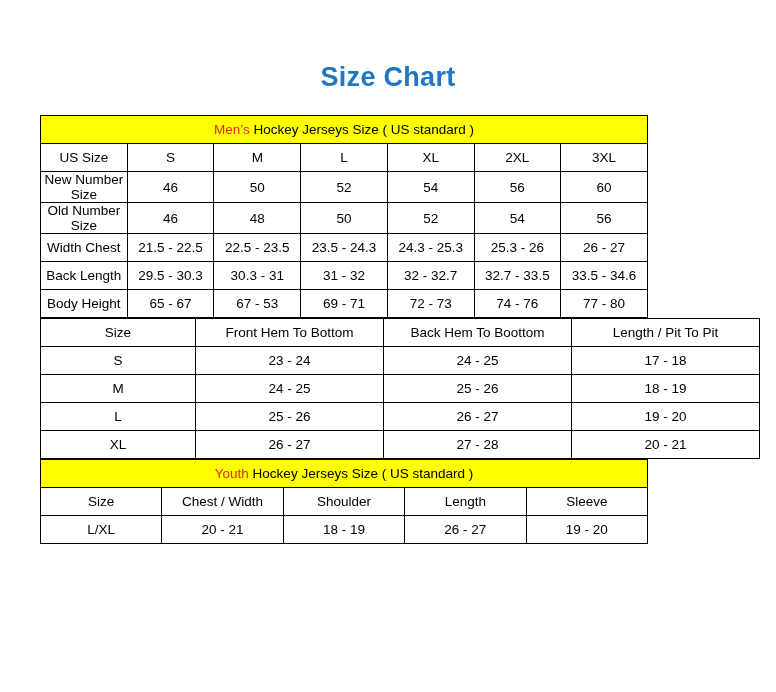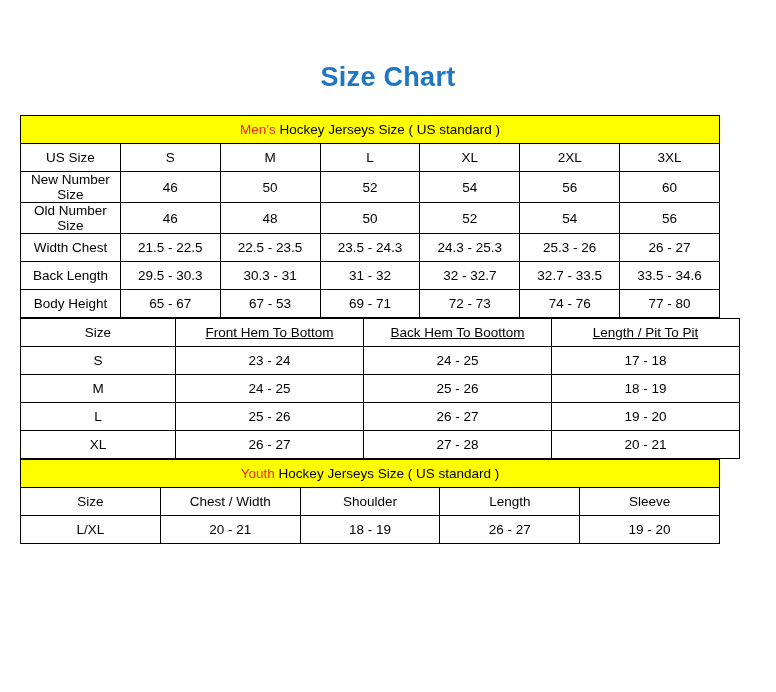--- a/index.html
+++ b/index.html
@@ -12,33 +12,33 @@
     background: #ffffff;
     font-family: "Liberation Sans", sans-serif;
     color: #000000;
     overflow: hidden;
   }
   .page {
     width: 776px;
     height: 692px;
     position: relative;
     box-sizing: border-box;
-    padding: 0 20px;
+    padding: 0 40px;
   }
   .title {
     text-align: center;
     color: #1f77c4;
     font-size: 27px;
     font-weight: bold;
     letter-spacing: 0.3px;
     padding-top: 62px;
     padding-bottom: 22px;
   }
   table.chart {
-    width: 700px;
+    width: 608px;
     border-collapse: collapse;
     table-layout: fixed;
   }
   table.chart td, table.chart th {
     border: 1px solid #000000;
     font-size: 13.5px;
     text-align: center;
     vertical-align: middle;
     height: 27px;
     padding: 0 2px;
@@ -59,21 +59,21 @@
   .colhead {
     font-weight: bold;
   }
   .labelcell {
     font-weight: normal;
     margin-left: 18px;
   }
   .men-label { width: 150px; }
   .men-col { width: 91px; }
   .wm-size { width: 150px; }
-  .wm-col { width: 183px; text-decoration: underline; }
+  .wm-col { width: 183px; }
   .y-size { width: 150px; }
   .y-col { width: 137px; }
 </style>
 </head>
 <body>
 
 <div class="page">
 
   <div class="title">Size Chart</div>
 

